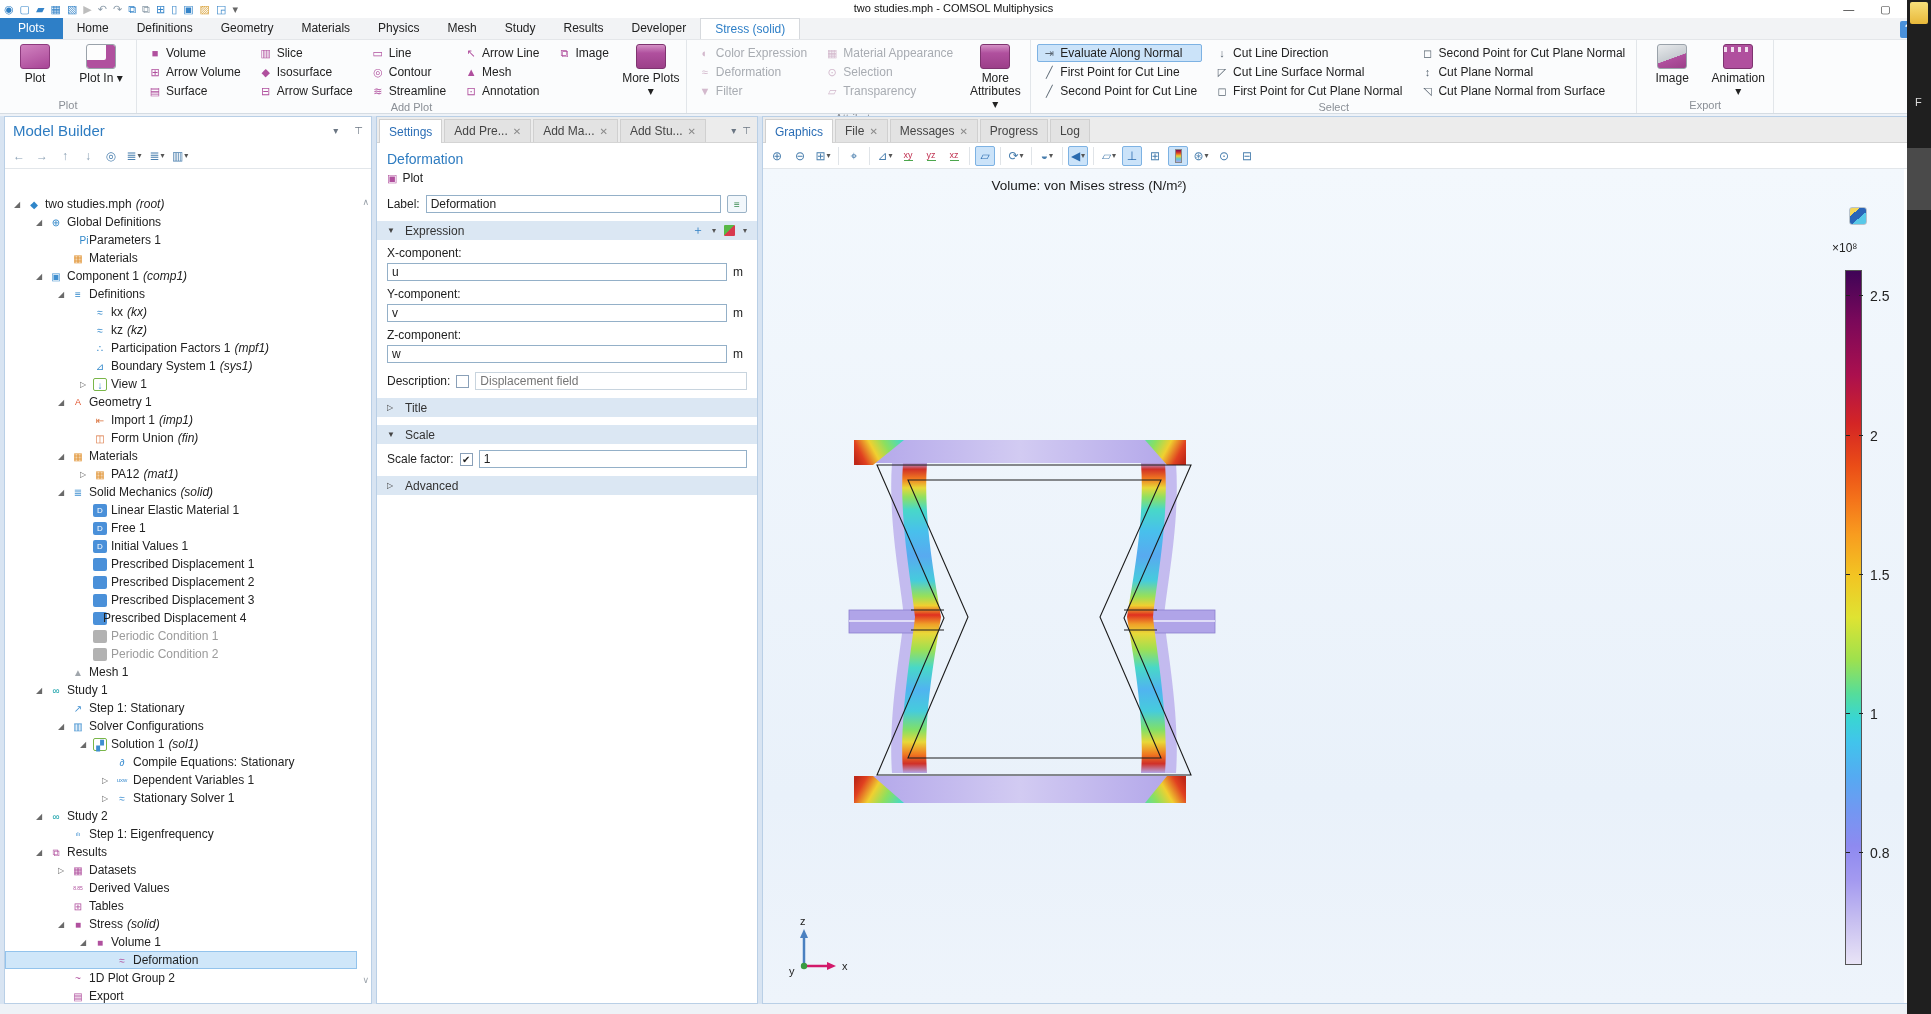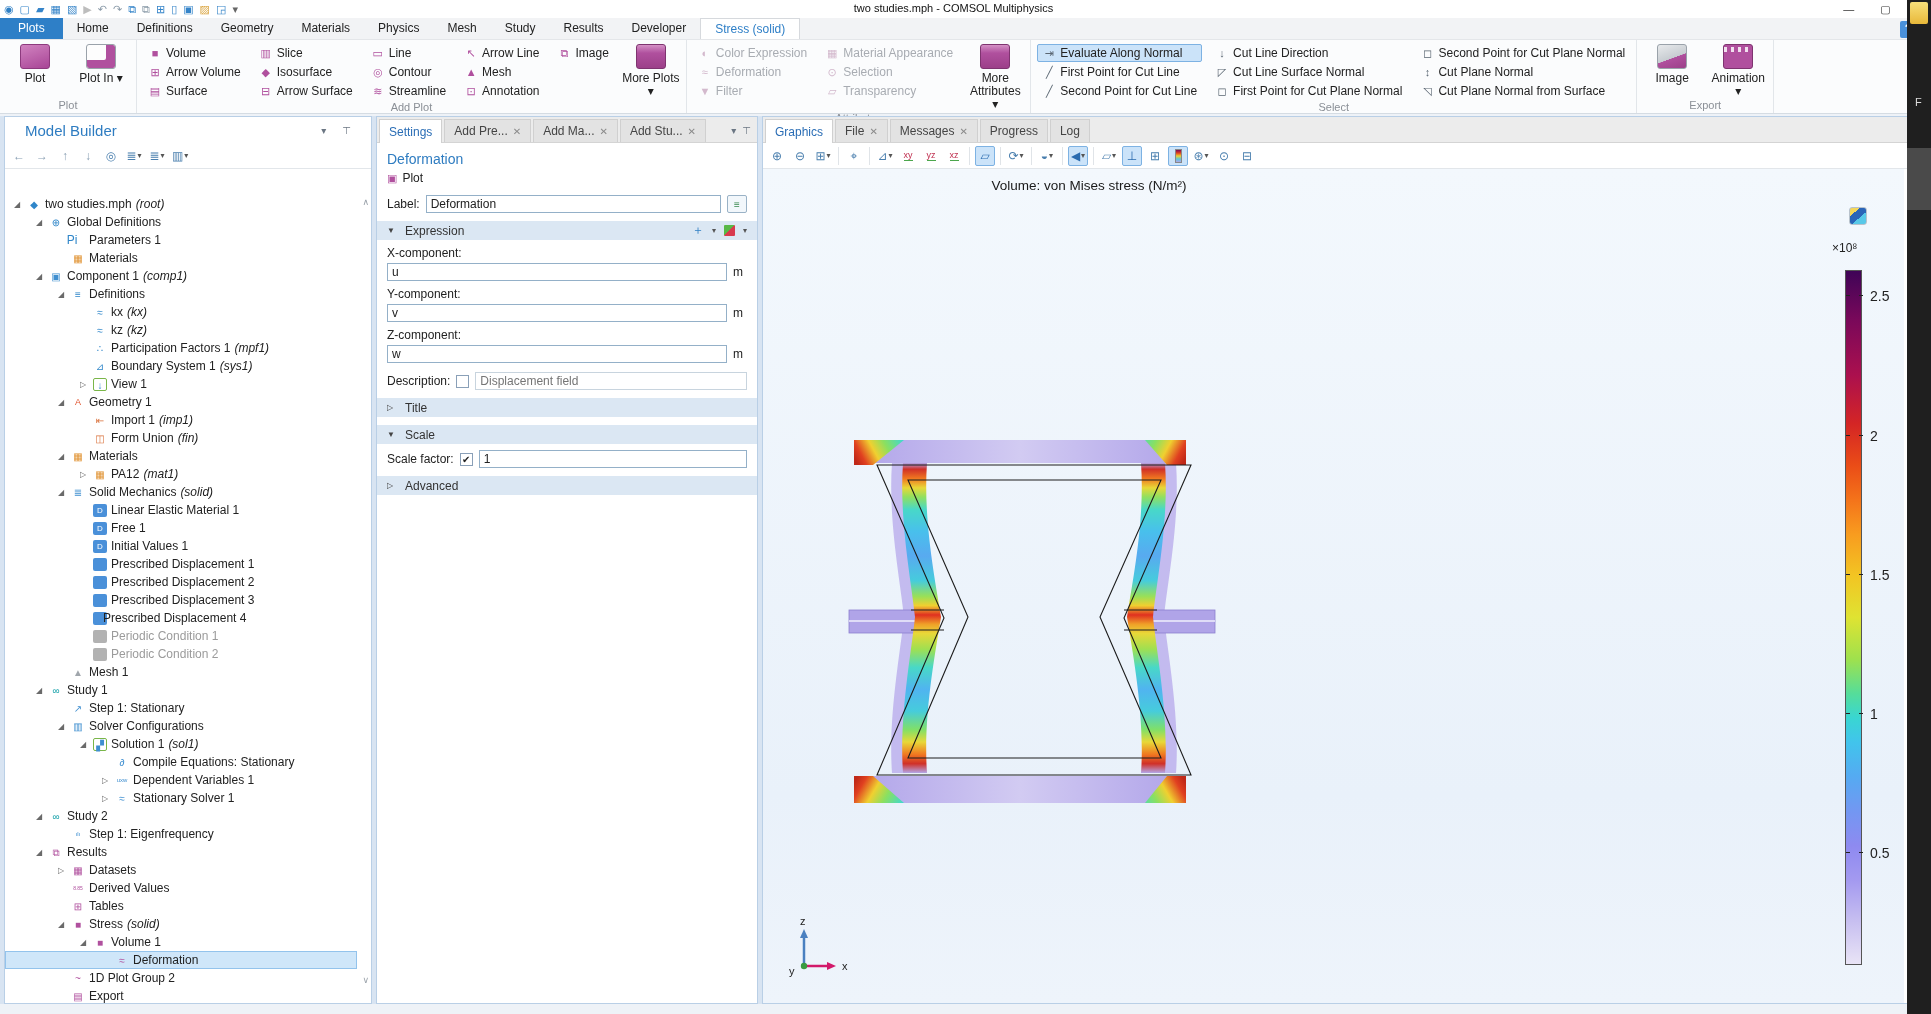--- a/index.html
+++ b/index.html
@@ -43,21 +43,21 @@
   .ritem.selected { background:#cbe3f9; border-color:#7db2e3; }
   .ricon { width:14px; text-align:center; font-size:11px; line-height:14px; }
 
   
   .main { position:absolute; left:0; top:116px; width:1907px; height:888px; background:#d8e4f2; }
   .panel { position:absolute; top:0; height:888px; background:#fff; border:1px solid #b9cfe6; }
   .p-mb { left:4px; width:368px; }
   .p-set { left:376px; width:382px; }
   .p-gfx { left:762px; width:1302px; }
 
-  .phead { display:flex; align-items:center; height:26px; padding:0 20px;gap:8px; }
+  .phead { display:flex; align-items:center; height:26px; padding:0 8px;gap:8px; }
   .phead .ptitle { font-size:15px; color:#2e7cc1; }
   .phead .sp { flex:1; }
   .phead .hicon { color:#6b7683; font-size:10px; margin-left:8px; }
 
   .ptabs { display:flex; align-items:flex-end; height:26px; background:#ececec; border-bottom:1px solid #d4d4d4; padding-left:2px; }
   .ptab { display:flex; align-items:center; gap:5px; height:23px; padding:0 9px; background:#e3e3e3; border:1px solid #d0d0d0; border-bottom:none; margin-right:2px; font-size:12px; color:#444; white-space:nowrap; }
   .ptab.active { background:#fff; color:#2a6db5; position:relative; top:1px; height:24px; }
   .ptab .x { color:#8a8a8a; font-size:10px; }
   .ptabs .sp { flex:1; }
   .ptabs .hicon { color:#6b7683; font-size:10px; margin:0 6px 6px 0; }
@@ -392,21 +392,21 @@
             <span class="arr" style="left: 7px;">◢</span>
             <span class="nico" style="left: 22px; color: rgb(47, 134, 201);">◆</span>
             <span class="lbl" style="left: 40px;">two studies.mph<i>(root)</i></span>
           </div>
           <div class="trow" style="top: 44px;">
             <span class="arr" style="left: 29px;">◢</span>
             <span class="nico" style="left: 44px; color: rgb(47, 134, 201);">⊕</span>
             <span class="lbl" style="left: 62px;">Global Definitions</span>
           </div>
           <div class="trow" style="top: 62px;">
-            <span class="nico" style="left: 60px; color: rgb(47, 134, 201); font-size: 12px;">Pi</span>
+            <span class="nico" style="left: 72px; color: rgb(47, 134, 201); font-size: 10px;">Pi</span>
             <span class="lbl" style="left: 84px;">Parameters 1</span>
           </div>
           <div class="trow" style="top: 80px;">
             <span class="nico" style="left: 66px; color: rgb(224, 145, 47);">▦</span>
             <span class="lbl" style="left: 84px;">Materials</span>
           </div>
           <div class="trow" style="top: 98px;">
             <span class="arr" style="left: 29px;">◢</span>
             <span class="nico" style="left: 44px; color: rgb(63, 143, 208);">▣</span>
             <span class="lbl" style="left: 62px;">Component 1<i>(comp1)</i></span>
@@ -891,21 +891,21 @@
             <div class="cbar-mark" style="left: 1083px; top: 126px;"></div>
             <div class="cbar-tick" style="left: 1107px; top: 259px;">2</div>
             <div class="cbar-mark" style="left: 1096px; top: 266px;"></div>
             <div class="cbar-mark" style="left: 1083px; top: 266px;"></div>
             <div class="cbar-tick" style="left: 1107px; top: 398px;">1.5</div>
             <div class="cbar-mark" style="left: 1096px; top: 405px;"></div>
             <div class="cbar-mark" style="left: 1083px; top: 405px;"></div>
             <div class="cbar-tick" style="left: 1107px; top: 537px;">1</div>
             <div class="cbar-mark" style="left: 1096px; top: 544px;"></div>
             <div class="cbar-mark" style="left: 1083px; top: 544px;"></div>
-            <div class="cbar-tick" style="left: 1107px; top: 676px;">0.5</div>
+            <div class="cbar-tick" style="left: 1107px; top: 676px;">0.8</div>
             <div class="cbar-mark" style="left: 1096px; top: 683px;"></div>
             <div class="cbar-mark" style="left: 1083px; top: 683px;"></div>
           </div>
       </div>
     </div>
   </div>
 
   <div class="rstrip">
     <div class="ybox"></div>
     <div class="gblock"></div>

